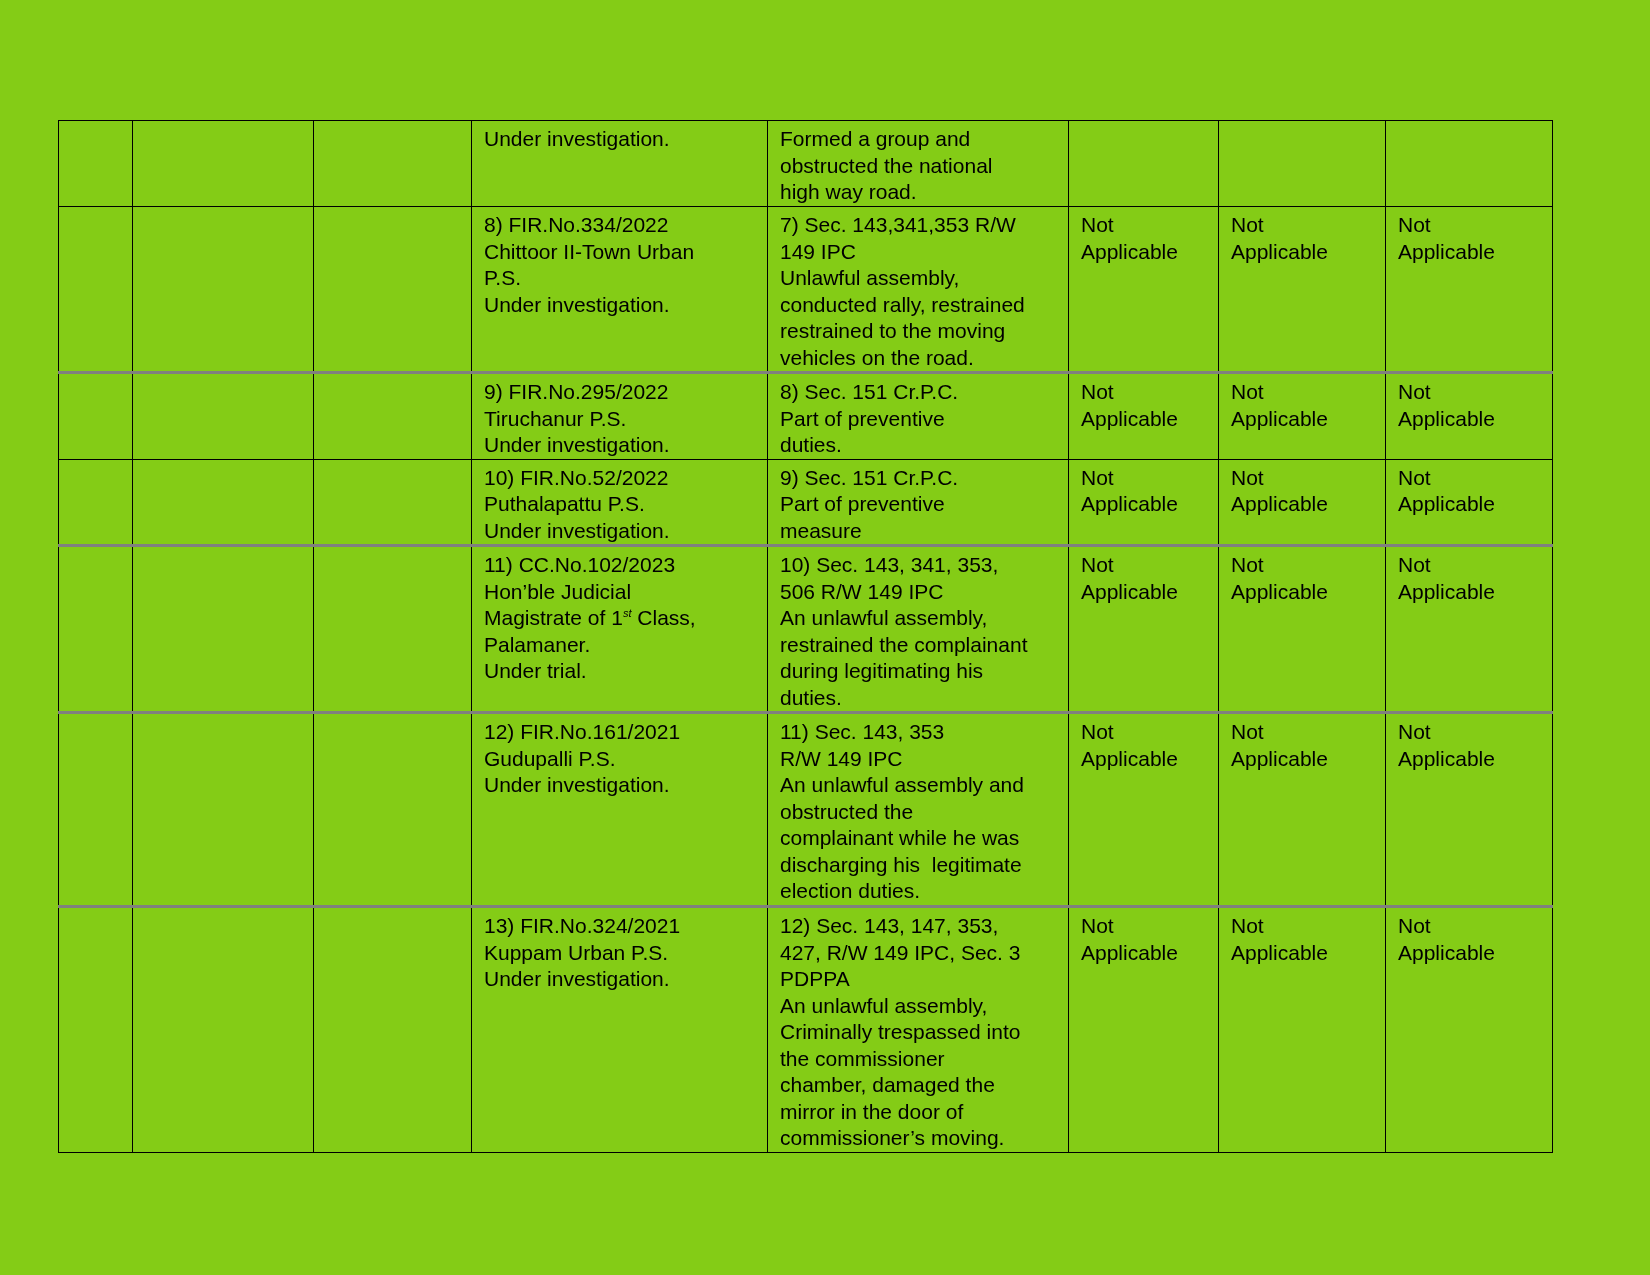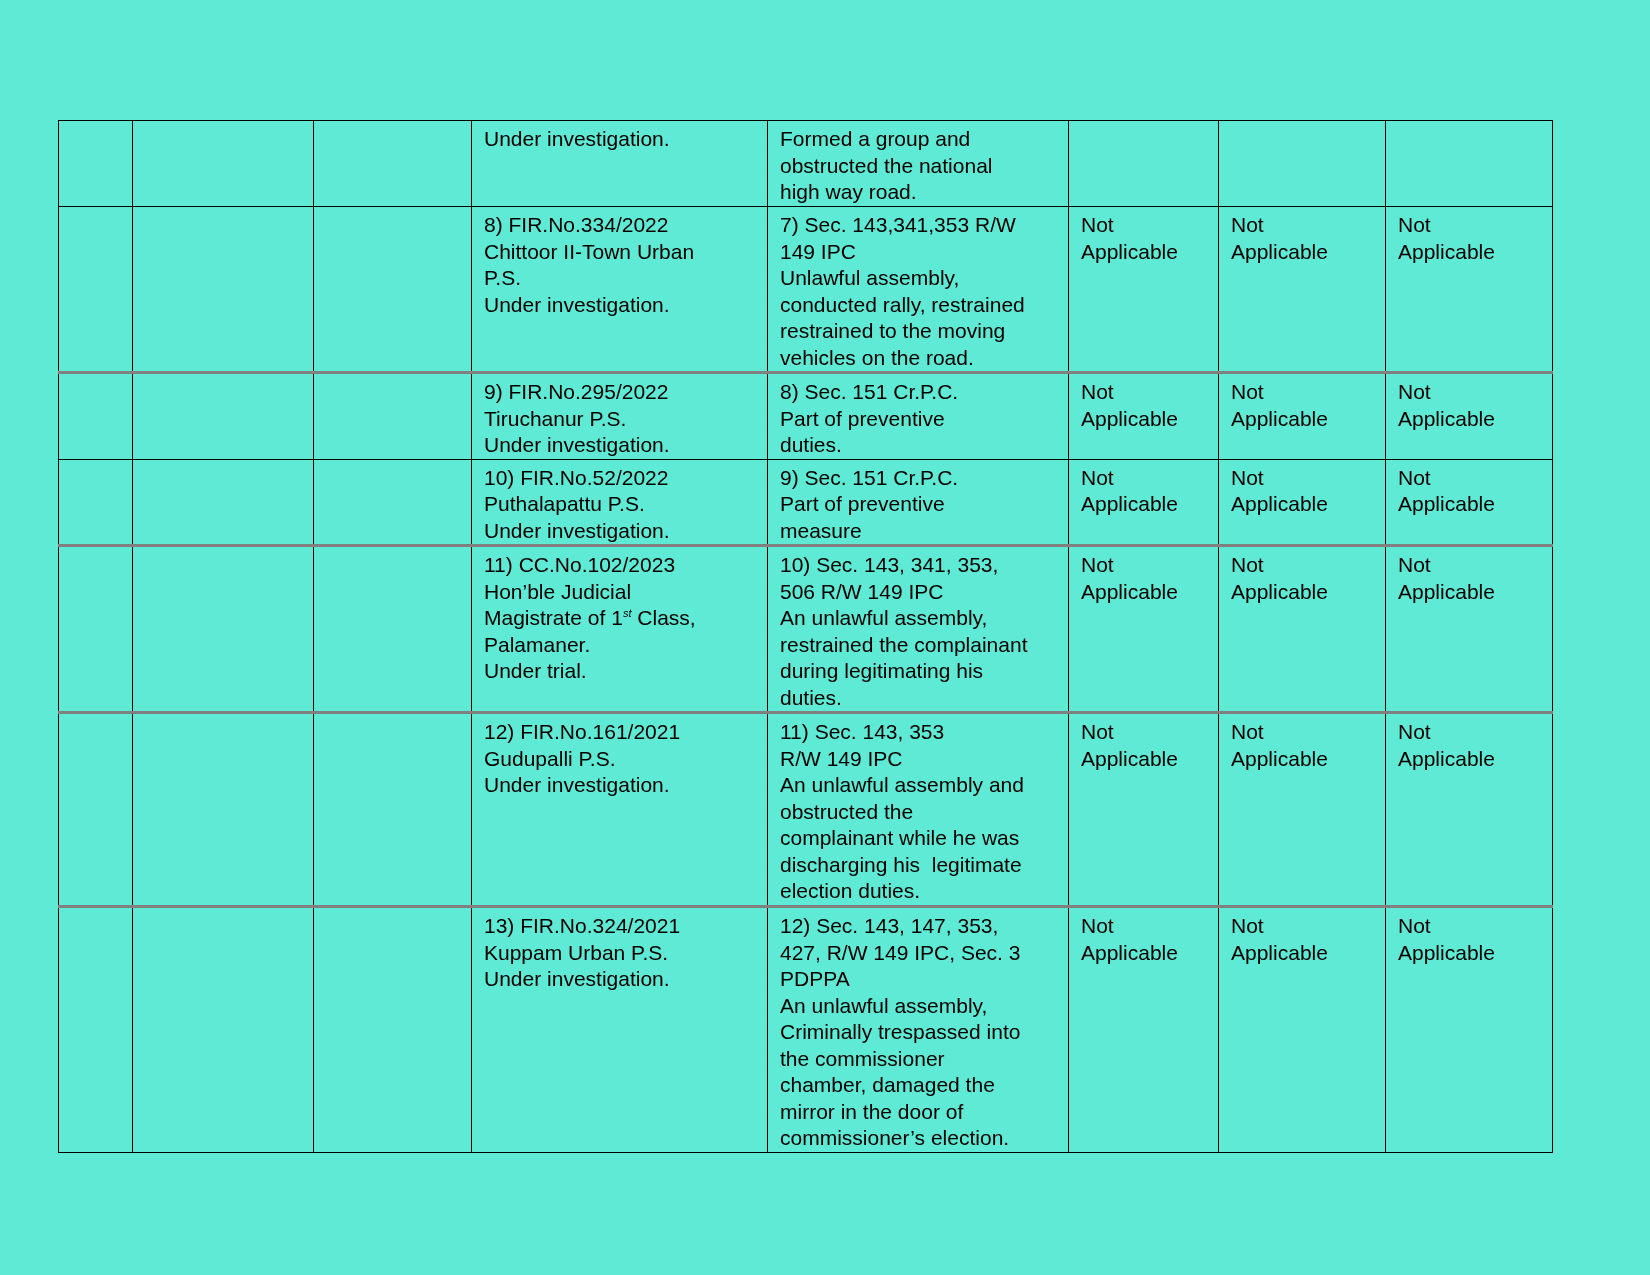--- a/index.html
+++ b/index.html
@@ -4,21 +4,21 @@
 <style>
   html, body {
     margin: 0;
     padding: 0;
     background: #ffffff;
   }
   .page {
     position: relative;
     width: 1650px;
     height: 1275px;
-    background: #5eead4;
+    background: #84cc16;
     font-family: "Liberation Sans", sans-serif;
     color: #000000;
     overflow: hidden;
   }
   table.cases {
     position: absolute;
     left: 58px;
     top: 120px;
     border-collapse: collapse;
     table-layout: fixed;
@@ -235,21 +235,21 @@
           </td>
           <td>
             <div class="ln">12) Sec. 143, 147, 353,</div>
             <div class="ln">427, R/W 149 IPC, Sec. 3</div>
             <div class="ln">PDPPA</div>
             <div class="ln">An unlawful assembly,</div>
             <div class="ln">Criminally trespassed into</div>
             <div class="ln">the commissioner</div>
             <div class="ln">chamber, damaged the</div>
             <div class="ln">mirror in the door of</div>
-            <div class="ln">commissioner’s election.</div>
+            <div class="ln">commissioner’s moving.</div>
           </td>
           <td>
             <div class="ln">Not</div>
             <div class="ln">Applicable</div>
           </td>
           <td>
             <div class="ln">Not</div>
             <div class="ln">Applicable</div>
           </td>
           <td>

